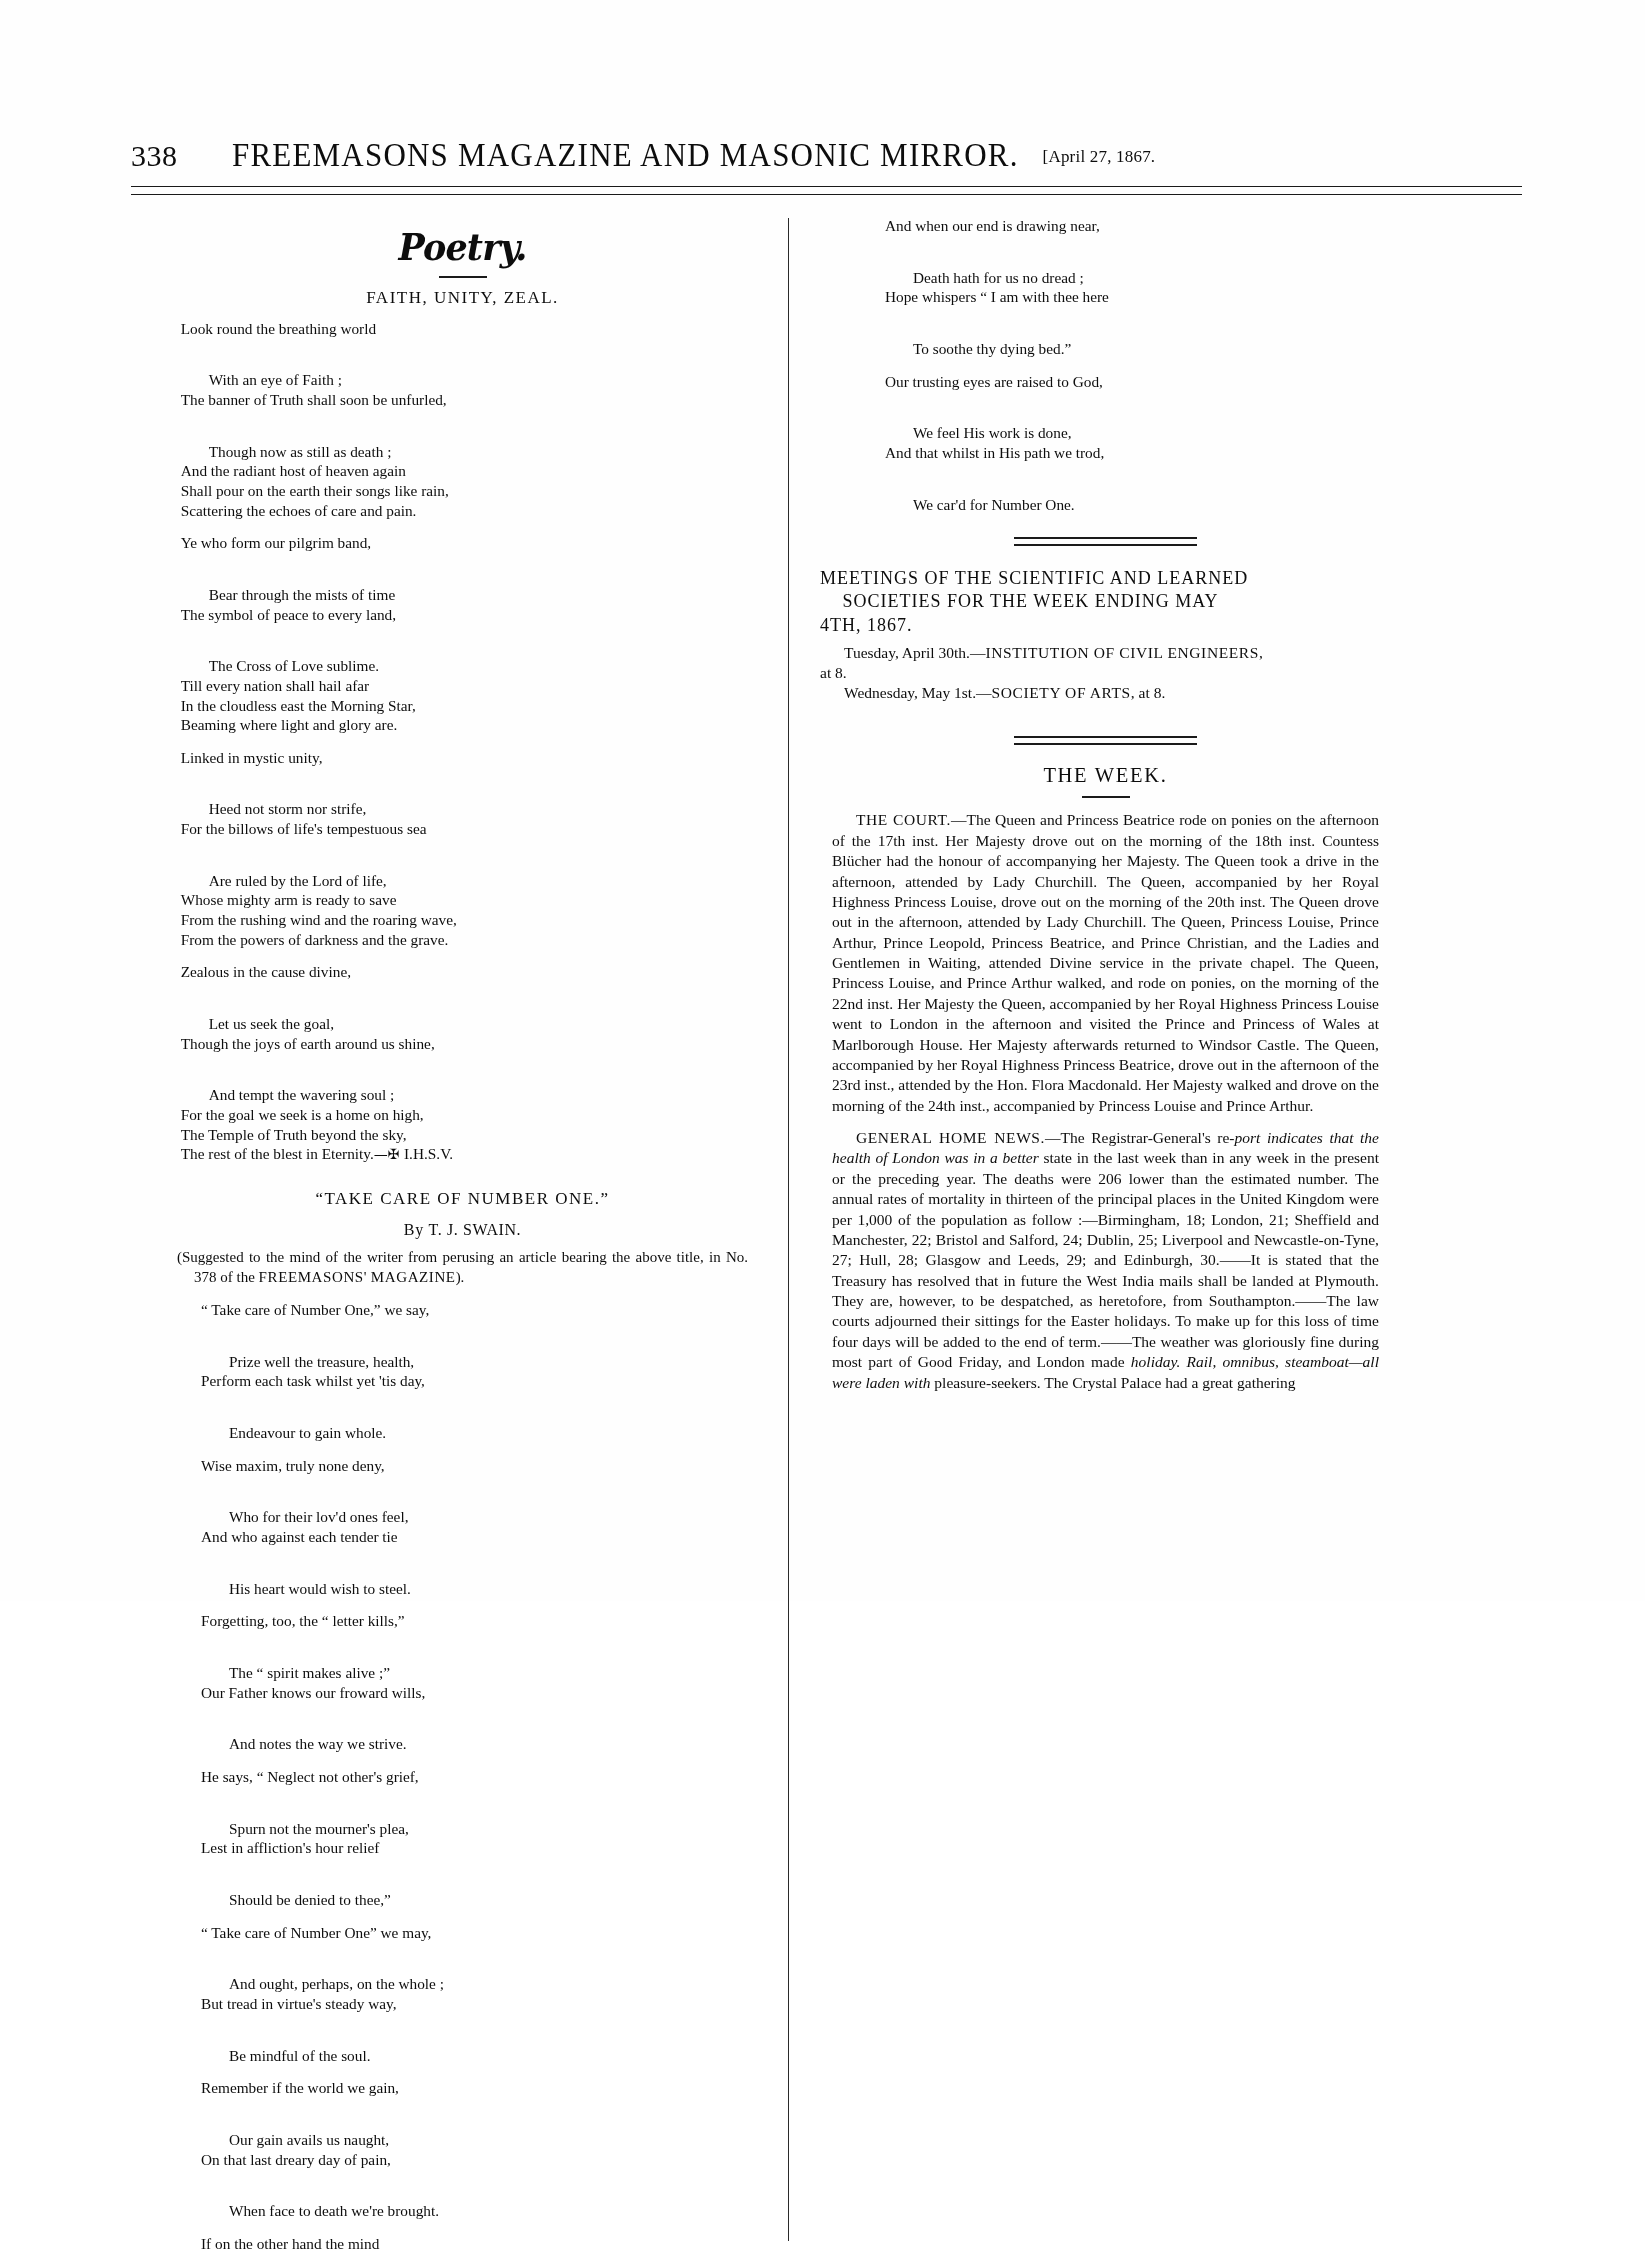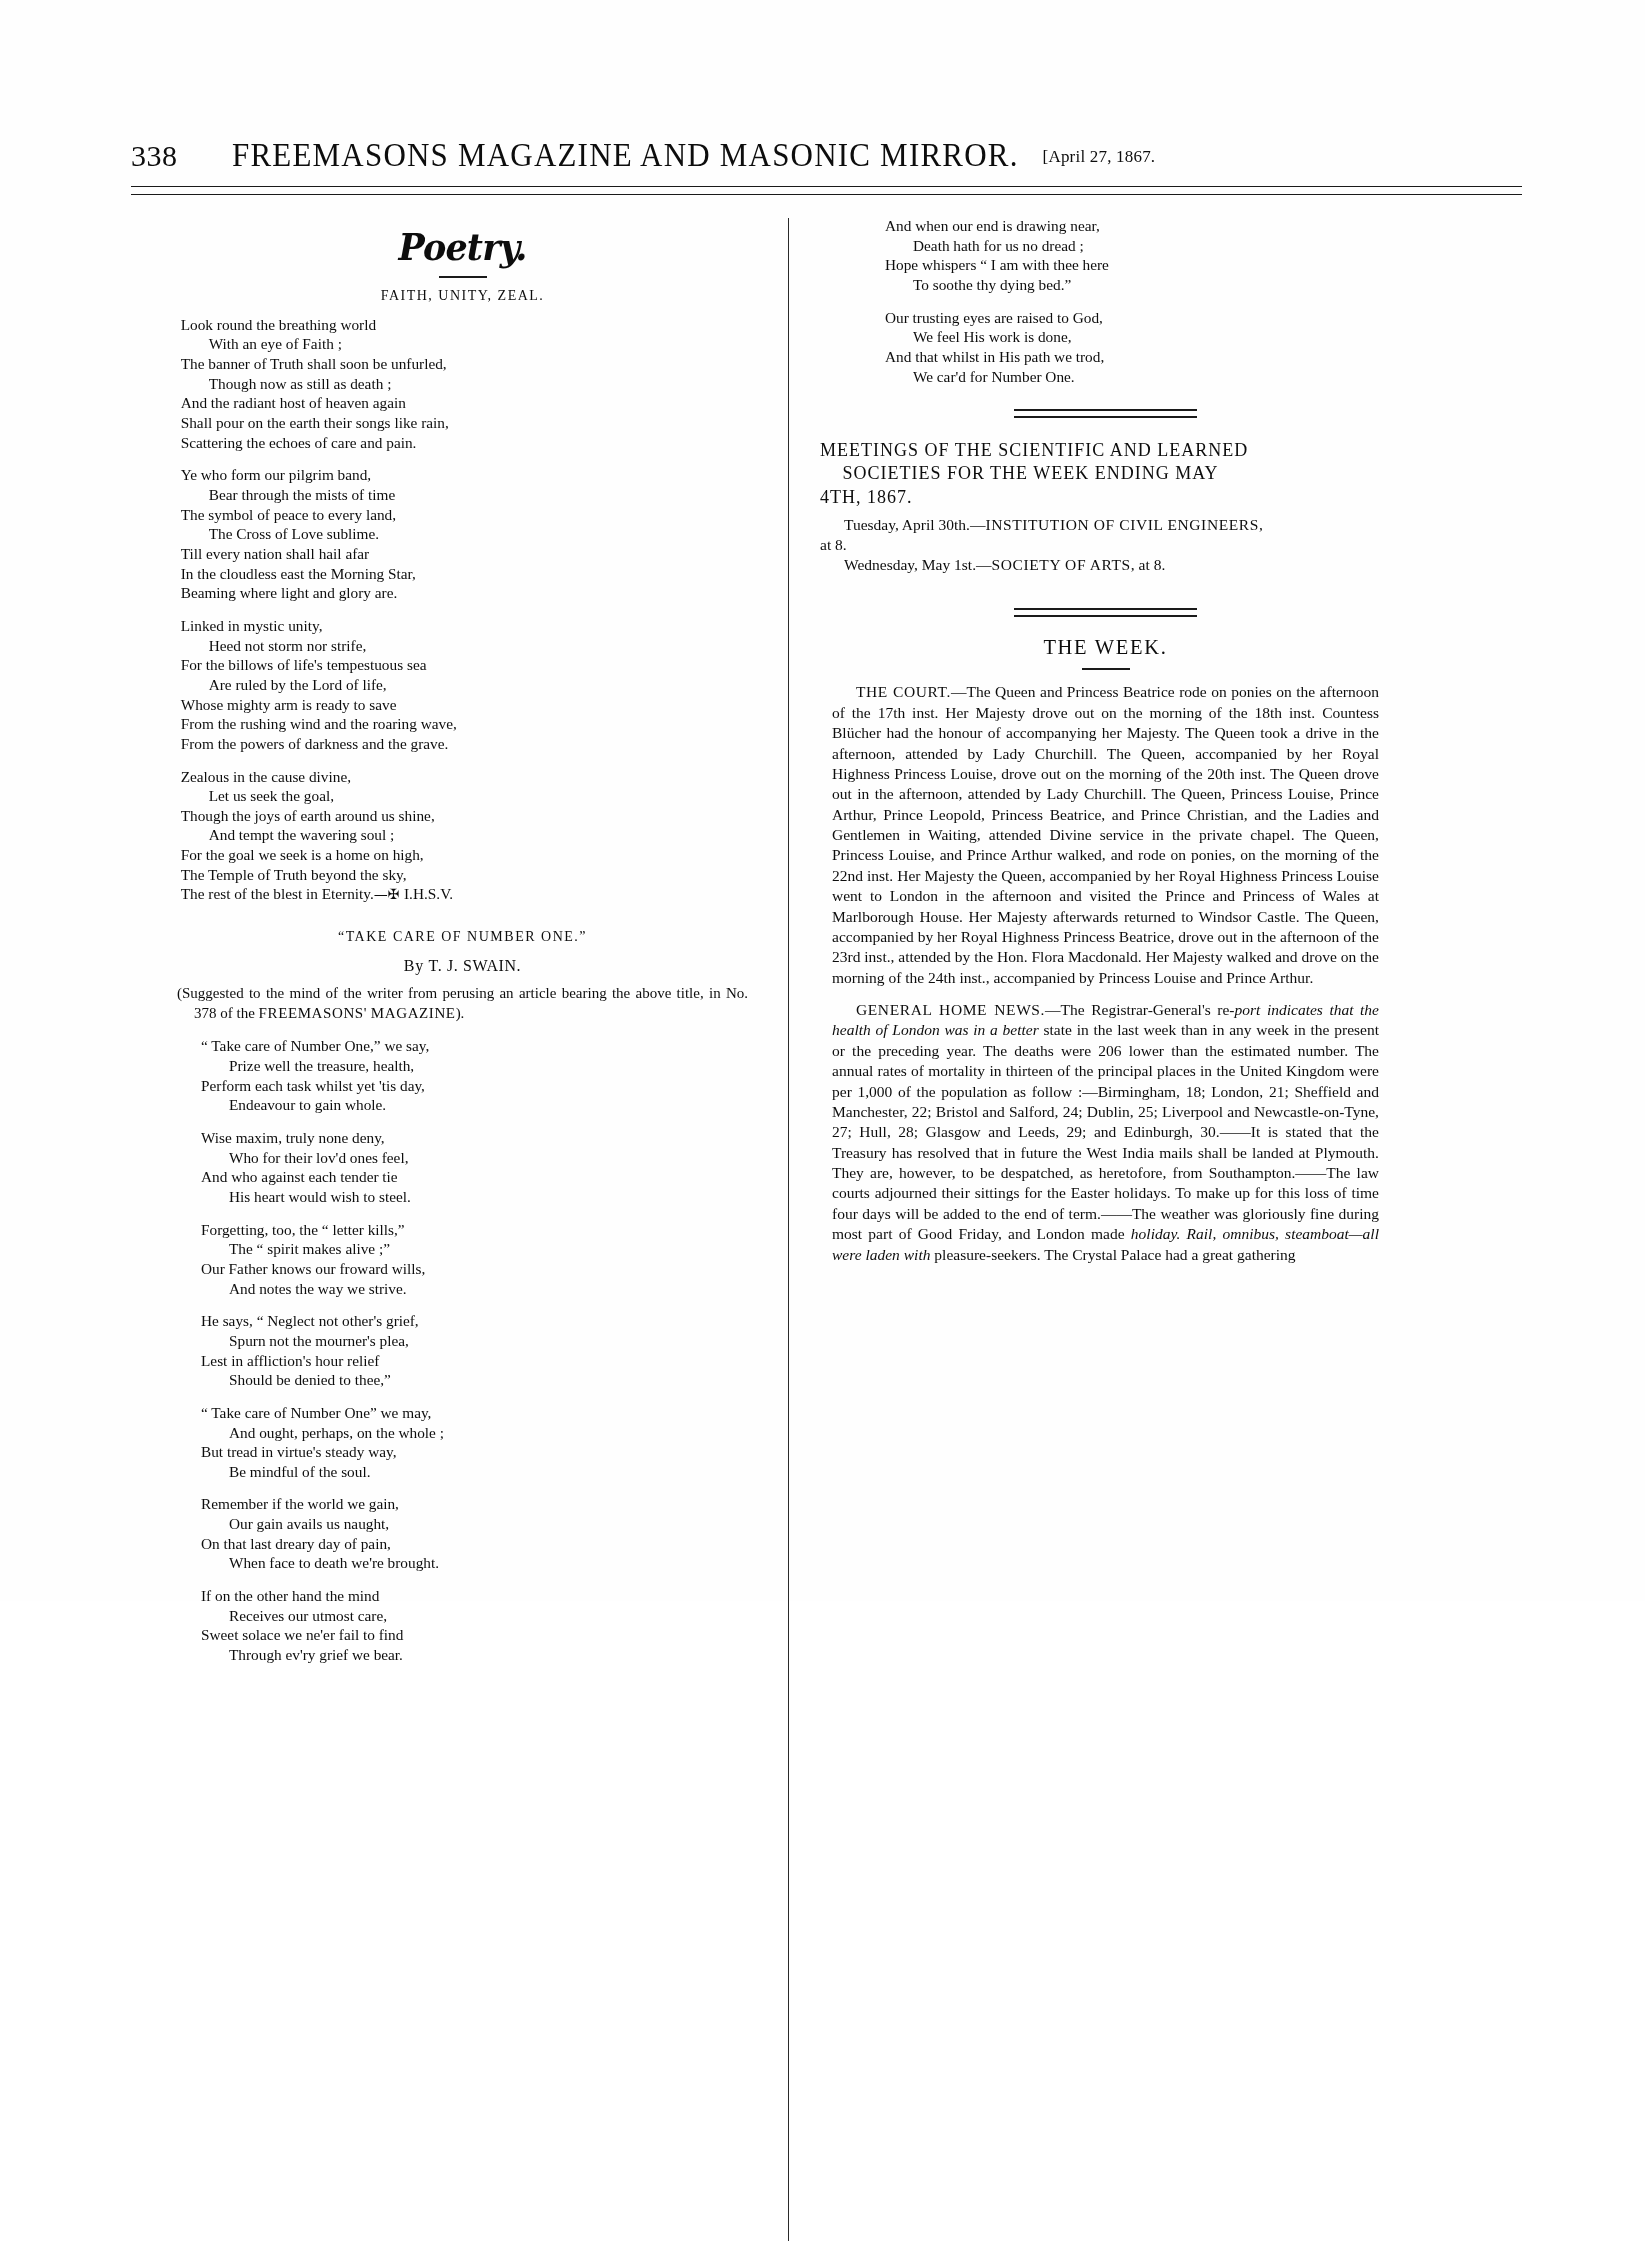--- a/index.html
+++ b/index.html
@@ -103,21 +103,21 @@
     width: 48px;
     height: 0;
     border-top: 2.8px solid #1a1a1a;
     margin: 5.6px auto 13px auto;
   }
   .short-rule.tight { margin: 4.7px auto 9.3px auto; }
 
   
   .poem-title {
     text-align: center;
-    font-size: 14px;
+    font-size: 17px;
     letter-spacing: 1.5px;
     margin: 0 0 9.3px 0;
     white-space: nowrap;
   }
   .poem-byline {
     text-align: center;
     font-size: 16px;
     letter-spacing: 0.7px;
     margin: 0 0 7.5px 0;
   }
@@ -132,21 +132,21 @@
 
   
   .stanza {
     margin: 0 0 13px 0;
   }
   .stanza .v {
     display: block;
     white-space: nowrap;
     line-height: 1.285;
   }
-  .v.i1 { padding-left: 28px; }
+  .v.i1 { padding-left: 28px; margin-top: 32px; }
   .verse-block { margin-left: 3.7px; }
   .verse-block.centred { margin-left: 24px; }
 
   .sig-mark {
     font-family: "DejaVu Sans", sans-serif;
     font-size: 14px;
     letter-spacing: 0;
   }
 
   

